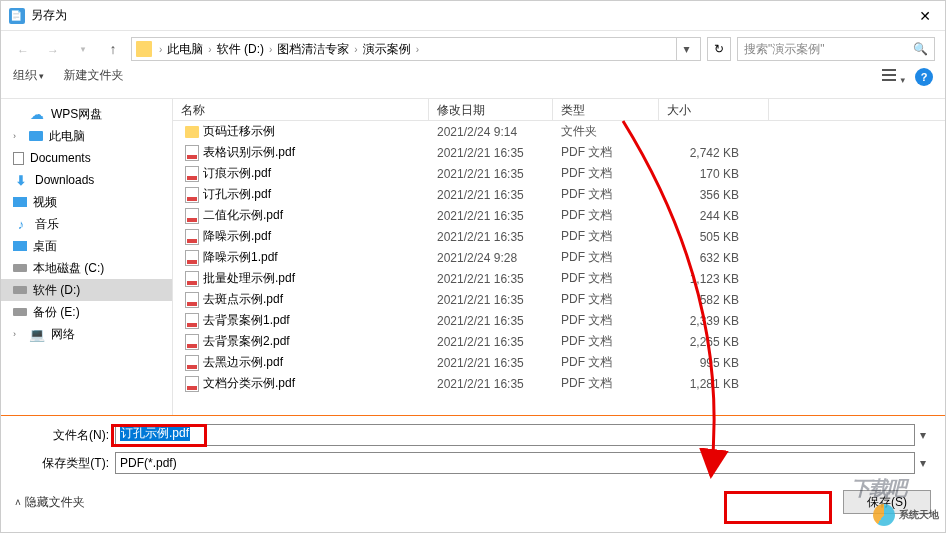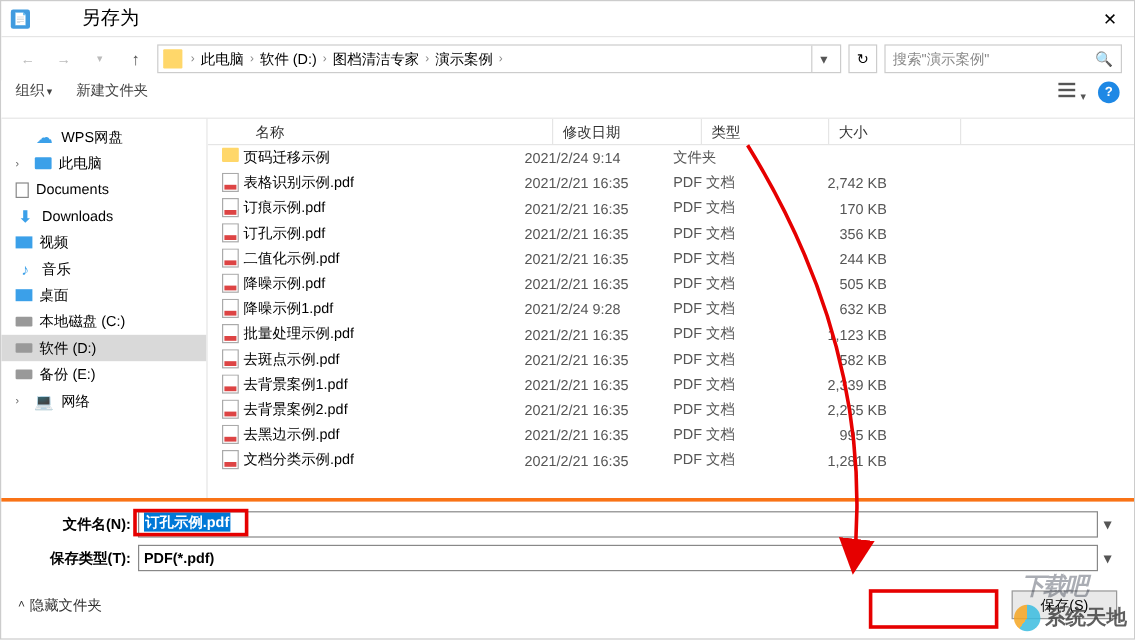--- a/index.html
+++ b/index.html
@@ -1,20 +1,20 @@
 <!DOCTYPE html>
 <html><head>
 <meta charset="utf-8">
 <style>
 * { box-sizing: border-box; margin: 0; padding: 0; font-family: "Microsoft YaHei", "Segoe UI", sans-serif; }
 body { width: 946px; height: 533px; background: #fff; font-size: 12px; color: #000; position: relative; overflow: hidden; border: 1px solid #ccc; }
 
 .titlebar { height: 30px; display: flex; align-items: center; padding: 0 0 0 8px; border-bottom: 1px solid #e5e5e5; }
 .titlebar .app-icon { width: 16px; height: 16px; background: #409bdf; border-radius: 2px; margin-right: 6px; display: flex; align-items: center; justify-content: center; color: #fff; font-size: 10px; }
-.titlebar .title { font-size: 16px; flex: 1; margin-left: 37px; }
+.titlebar .title { font-size: 12px; flex: 1; }
 .titlebar .close { width: 40px; height: 30px; display: flex; align-items: center; justify-content: center; font-size: 14px; }
 
 .navbar { height: 36px; display: flex; align-items: center; padding: 0 10px; gap: 6px; }
 .nav-arrow { width: 24px; height: 24px; display: flex; align-items: center; justify-content: center; color: #555; }
 .nav-arrow.disabled { color: #bbb; }
 .nav-up { font-size: 14px; }
 .breadcrumb { flex: 1; height: 24px; border: 1px solid #ccc; display: flex; align-items: center; padding: 0 4px; background: #fff; }
 .bc-folder-icon { width: 16px; height: 16px; background: #ffd76a; border-radius: 1px; margin-right: 4px; }
 .bc-sep { color: #888; margin: 0 3px; font-size: 10px; }
 .bc-item { padding: 0 2px; }
@@ -43,57 +43,57 @@
 .si-vid { background: #3ba0e9; width: 14px; height: 10px; }
 .si-img { background: #3ba0e9; width: 14px; height: 10px; }
 .si-mus { color: #3ba0e9; font-size: 13px; }
 .si-desk { background: #3ba0e9; width: 14px; height: 10px; }
 .si-drive { background: #999; width: 14px; height: 8px; border-radius: 1px; }
 .si-net { color: #3ba0e9; font-size: 13px; }
 
 .filelist { flex: 1; overflow: hidden; display: flex; flex-direction: column; }
 .fl-header { height: 22px; display: flex; border-bottom: 1px solid #e5e5e5; background: #fff; }
 .fl-header .col { padding: 3px 8px; border-right: 1px solid #e5e5e5; color: #333; }
-.col-name { width: 256px; margin-left: 32px; }
+.col-name { width: 256px; }
 .col-date { width: 124px; }
 .col-type { width: 106px; }
 .col-size { width: 110px; }
 .fl-body { flex: 1; overflow-y: auto; }
 .fl-row { height: 21px; display: flex; align-items: center; }
 .fl-row .cell { padding: 0 8px; white-space: nowrap; overflow: hidden; }
-.fl-row .c-name { width: 256px; display: flex; gap: 4px; padding-left: 12px; }
+.fl-row .c-name { width: 256px; display: flex; align-items: center; gap: 4px; padding-left: 12px; }
 .fl-row .c-date { width: 124px; color: #555; }
 .fl-row .c-type { width: 106px; color: #555; }
 .fl-row .c-size { width: 110px; color: #555; text-align: right; padding-right: 30px; }
 .file-ico { width: 14px; height: 16px; display: inline-block; }
 .ico-folder { background: #ffd76a; height: 12px; border-radius: 1px; }
 .ico-pdf { background: linear-gradient(#fff,#fff); border: 1px solid #aaa; position: relative; }
 .ico-pdf::after { content: ""; position: absolute; bottom: 1px; left: 1px; right: 1px; height: 4px; background: #d44; }
 
-.bottombar { padding: 8px 14px 4px; border-top: 3px solid #f97316; font-weight: bold; }
+.bottombar { padding: 8px 14px 4px; border-top: 1px solid #f97316; }
 .form-row { display: flex; align-items: center; margin-bottom: 6px; }
 .form-label { width: 100px; text-align: right; padding-right: 6px; }
 .form-input { flex: 1; height: 22px; border: 1px solid #888; padding: 0 4px; font-size: 12px; }
 .filename-input { background: #fff; }
 .filename-input .sel { background: #0078d7; color: #fff; padding: 1px 1px; }
 .filetype-select { flex: 1; height: 22px; border: 1px solid #888; padding: 0 4px; display: flex; align-items: center; justify-content: space-between; }
 
 .footer { display: flex; align-items: center; padding: 6px 14px 10px; }
 .hide-folders { display: flex; align-items: center; gap: 4px; color: #333; }
 .hide-folders .chev { font-size: 10px; }
 .footer-spacer { flex: 1; }
 .btn { width: 88px; height: 24px; border: 1px solid #999; background: #e9e9e9; display: flex; align-items: center; justify-content: center; margin-left: 8px; font-size: 12px; }
 
 .hl { position: absolute; border: 3px solid #e60000; pointer-events: none; }
 .hl-fn { left: 110px; top: 423px; width: 96px; height: 23px; }
 .hl-save { left: 723px; top: 490px; width: 108px; height: 33px; }
 
 .arrow-svg { position: absolute; left: 430px; top: 115px; pointer-events: none; }
 
-.watermark { position: absolute; right: 6px; bottom: 6px; display: flex; align-items: center; gap: 4px; color: #444; font-size: 17px; font-weight: bold; opacity: 0.85; }
+.watermark { position: absolute; right: 6px; bottom: 6px; display: flex; align-items: center; gap: 4px; color: #444; font-size: 10px; font-weight: bold; opacity: 0.85; }
 .wm-logo { width: 22px; height: 22px; border-radius: 50%; background: conic-gradient(#3bbde0 0 60%, #f5a623 60% 100%); }
 .wm-ghost { position: absolute; right: 40px; bottom: 30px; color: #0f172a; font-size: 20px; font-weight: bold; opacity: 0.35; font-style: italic; letter-spacing: -2px; }
 </style>
 </head>
 <body>
 
 <div class="titlebar">
   <div class="app-icon">📄</div>
   <div class="title">另存为</div>
   <div class="close">✕</div>

